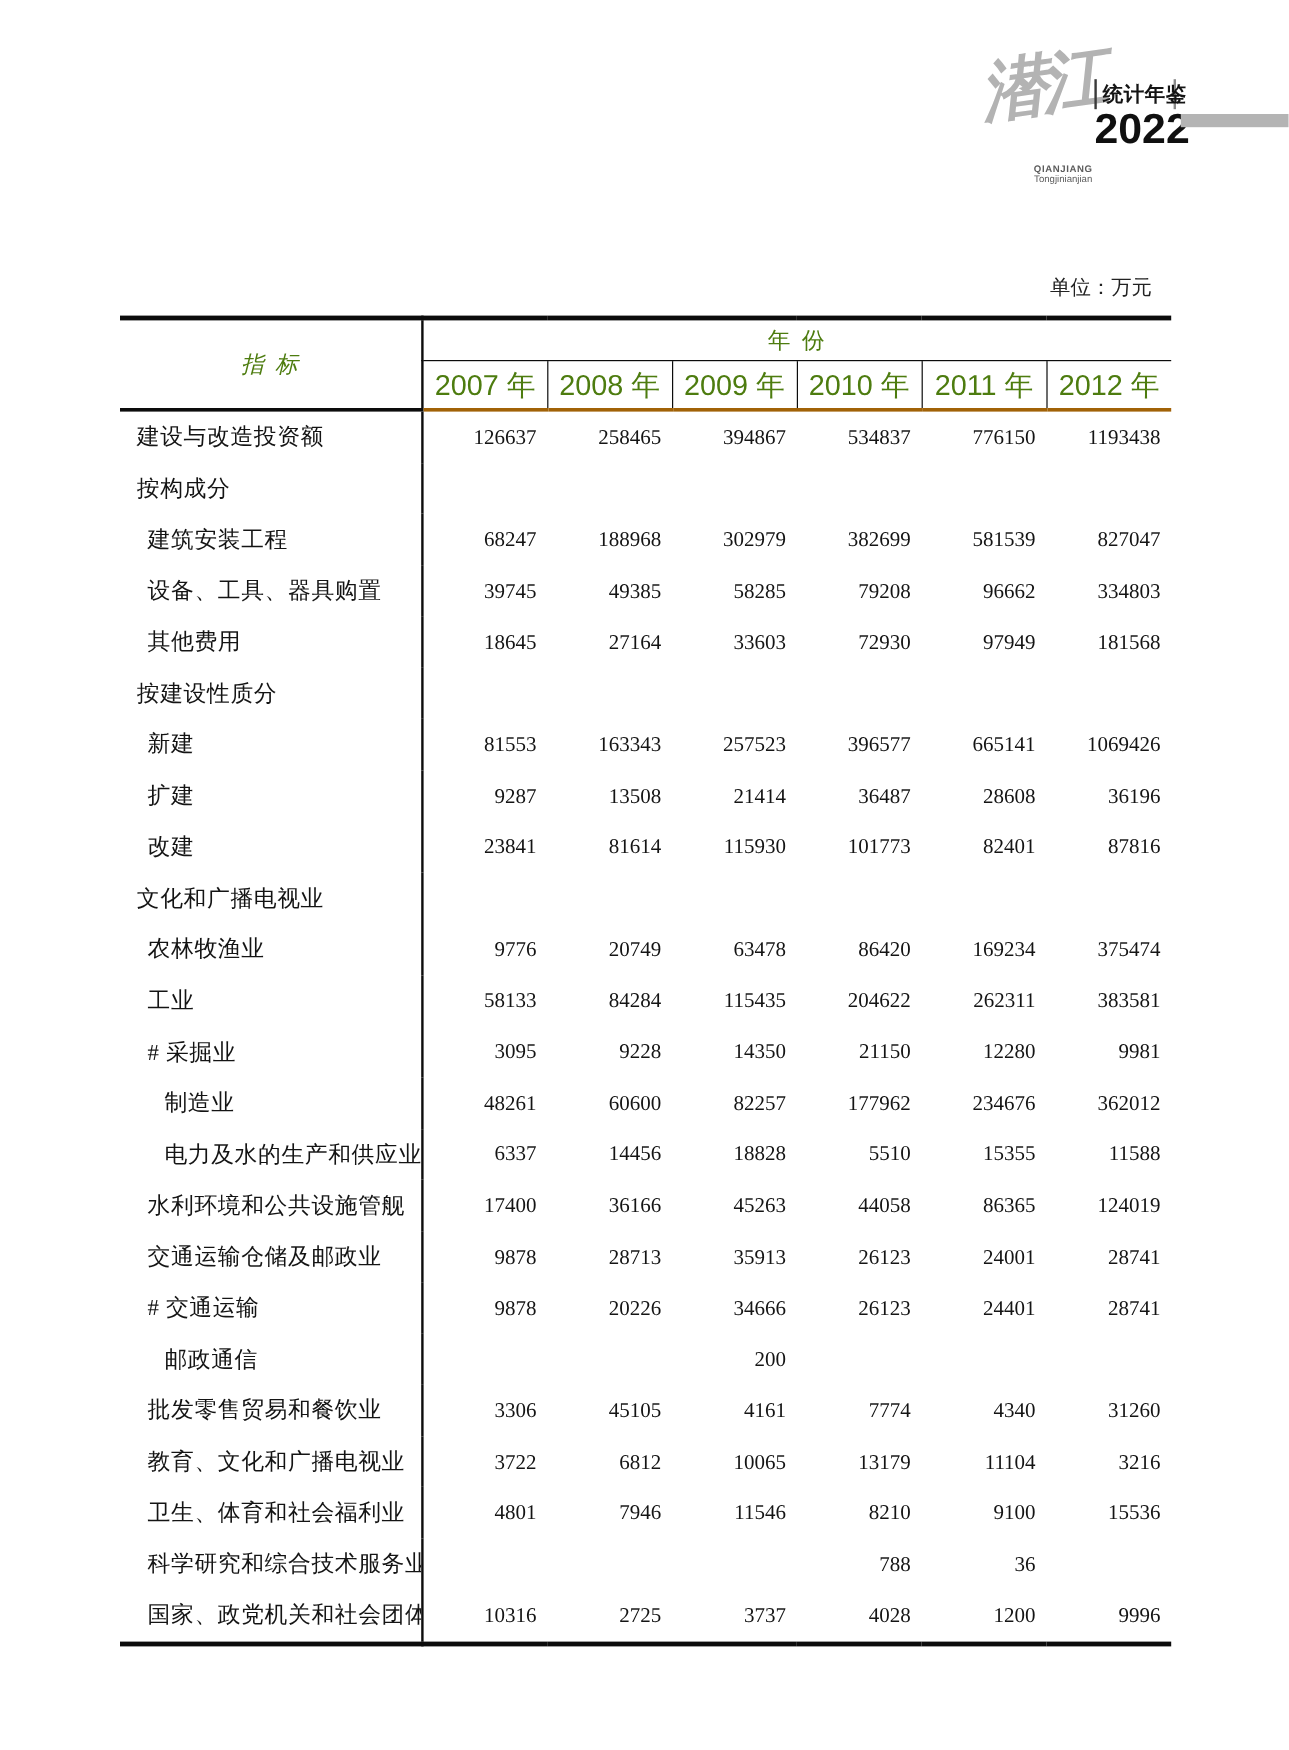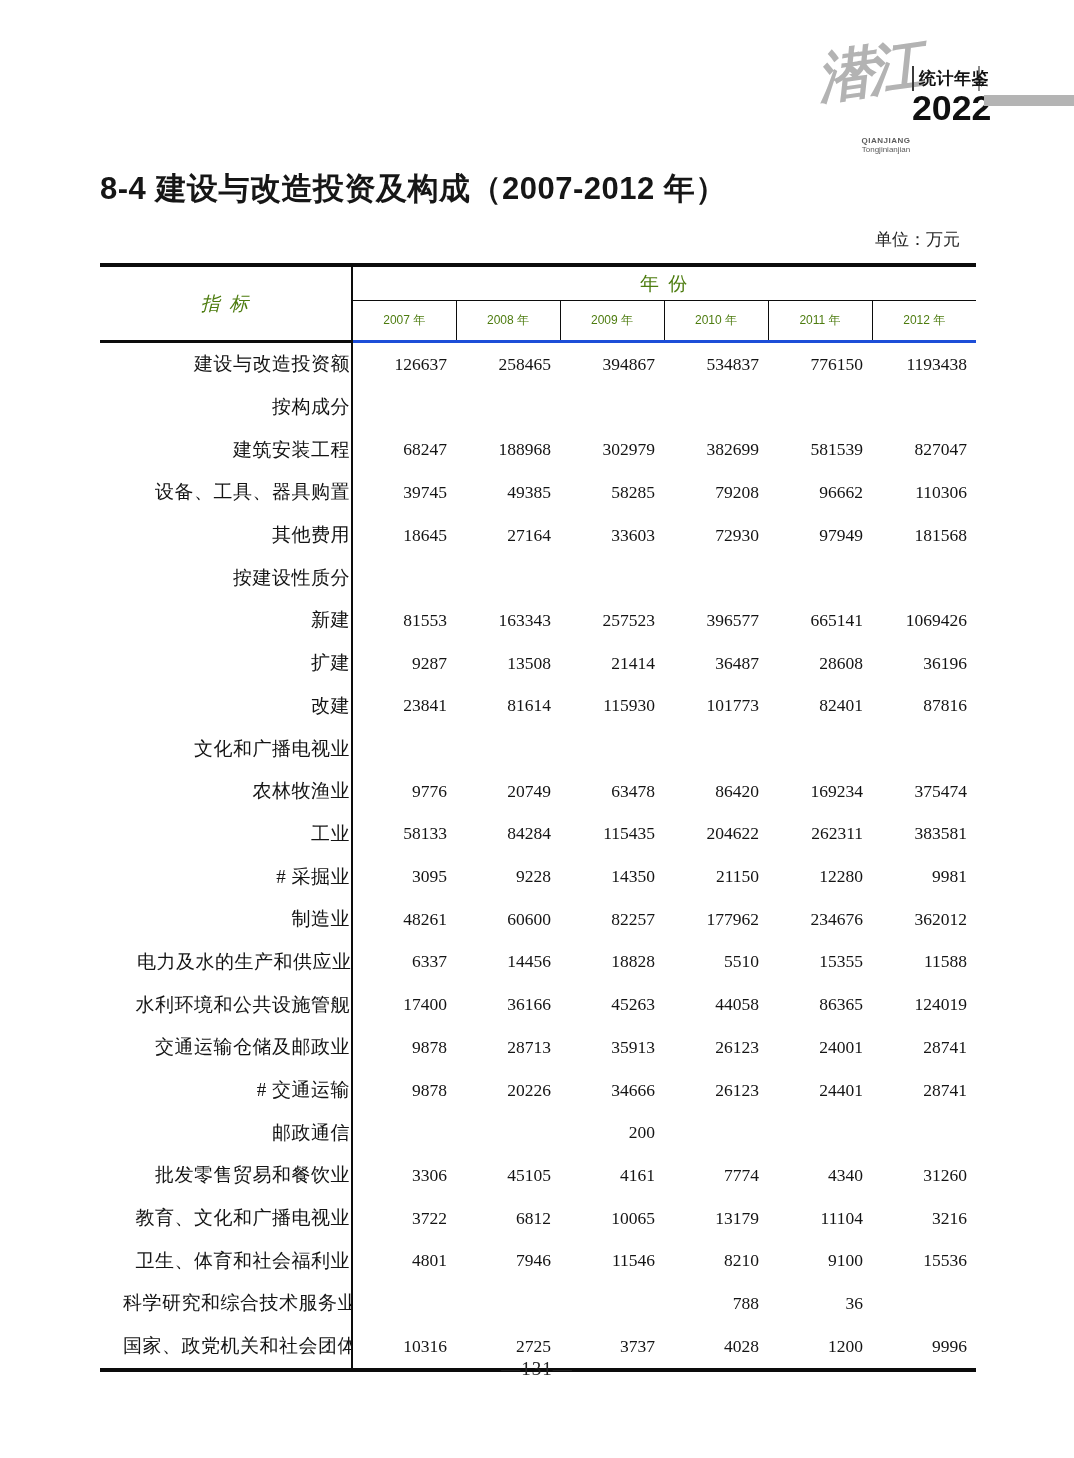--- a/index.html
+++ b/index.html
@@ -69,29 +69,29 @@
   }
   th.ind{
     border-right:2px solid #0c0c0c;
     font-size:19px;letter-spacing:2px;text-align:center;vertical-align:middle;font-style:italic;
   }
   th.yeargroup{
     font-size:19px;letter-spacing:2px;height:31px;text-align:center;
     border-bottom:1.5px solid #0c0c0c;
   }
   th.yearcol{
-    font-size:12px;height:37px;text-align:center;
+    font-size:24px;height:37px;text-align:center;
     border-left:1.5px solid #0c0c0c;
-    border-bottom:3px solid #1d4ed8;
+    border-bottom:3px solid #a16207;
   }
   th.ind{border-bottom:3px solid #0c0c0c;}
   tbody td{height:40.7px;font-size:17.5px;color:#141414;}
   tbody td.label{
     font-size:19px;border-right:2px solid #0c0c0c;
-    text-align:right;letter-spacing:0.5px;
+    text-align:left;letter-spacing:0.5px;
   }
   tbody td.num{text-align:right;padding-right:9px;}
   td.indent-0{padding-left:14px;}
   td.indent-1{padding-left:23px;}
   td.indent-2{padding-left:37px;}
   
   .pagenum{
     position:absolute;left:0;top:1358px;width:100%;
     text-align:center;font-size:19px;color:#222;letter-spacing:1px;
   }
@@ -105,21 +105,20 @@
   <div class="pinyin">
     <div class="p1">QIANJIANG</div>
     <div class="p2">Tongjinianjian</div>
   </div>
   <div class="yb">
     <div class="yb-top">统计年鉴</div>
     <div class="yb-year">2022</div>
   </div>
   <div class="graybar"></div>
 
-  <div class="title">8-4  建设与改造投资及构成（2007-2012 年）</div>
   <div class="unit">单位：万元</div>
 
   <table class="stats">
     <colgroup>
       <col style="width:252px">
       <col style="width:104px">
         <col style="width:104px">
         <col style="width:104px">
       <col style="width:104px">
         <col style="width:104px">
@@ -167,21 +166,21 @@
           <td class="num">581539</td>
           <td class="num">827047</td>
         </tr>
         <tr>
           <td class="label indent-1">设备、工具、器具购置</td>
           <td class="num">39745</td>
           <td class="num">49385</td>
           <td class="num">58285</td>
           <td class="num">79208</td>
           <td class="num">96662</td>
-          <td class="num">110306</td>
+          <td class="num">334803</td>
         </tr>
         <tr>
           <td class="label indent-1">其他费用</td>
           <td class="num">18645</td>
           <td class="num">27164</td>
           <td class="num">33603</td>
           <td class="num">72930</td>
           <td class="num">97949</td>
           <td class="num">181568</td>
         </tr>
@@ -352,14 +351,13 @@
           <td class="num">10316</td>
           <td class="num">2725</td>
           <td class="num">3737</td>
           <td class="num">4028</td>
           <td class="num">1200</td>
           <td class="num">9996</td>
         </tr>
       </tbody>
   </table>
 
-  <div class="pagenum">—131—</div>
 </div>
 
 </body></html>

